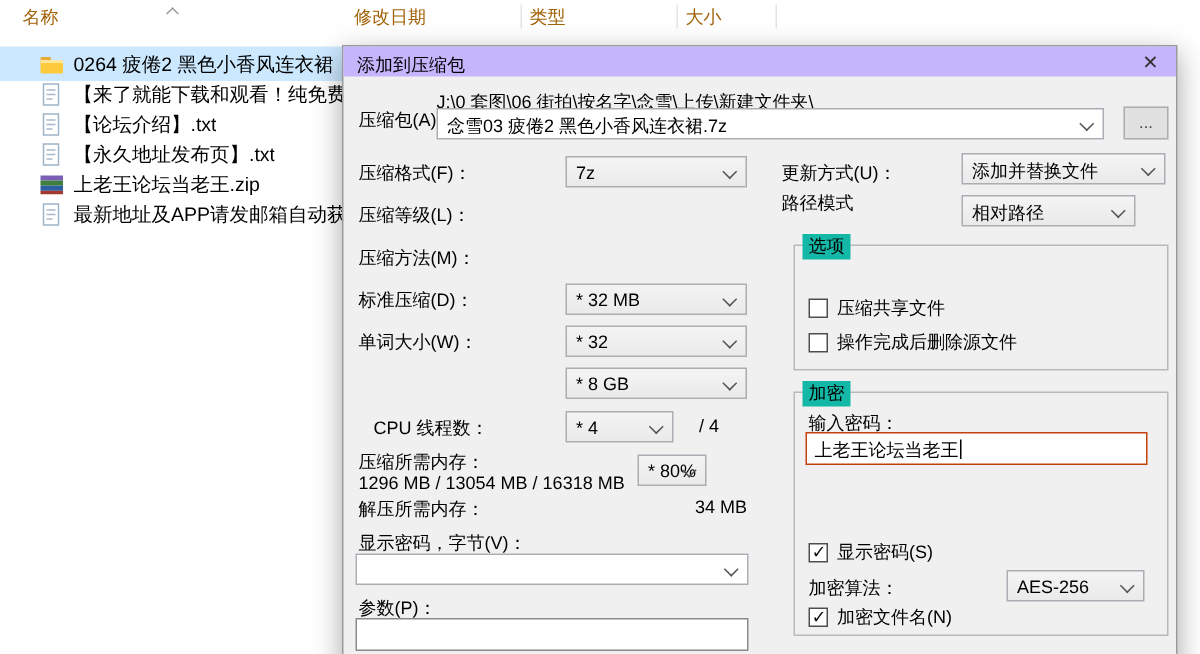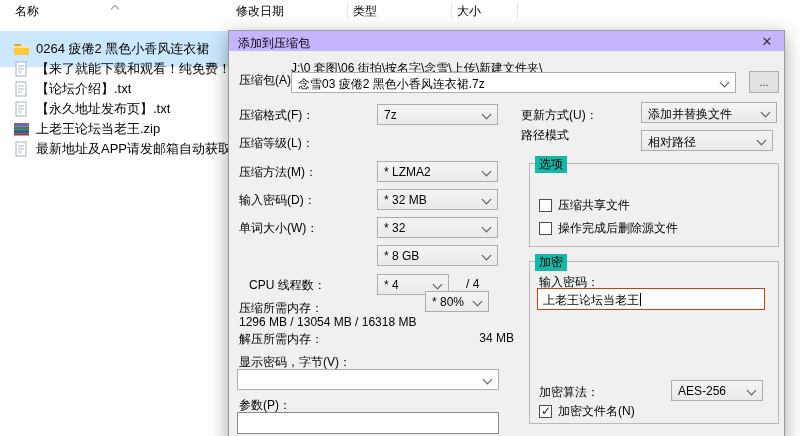--- a/index.html
+++ b/index.html
@@ -3,27 +3,27 @@
 <meta charset="utf-8">
 <style>
   * { margin:0; padding:0; box-sizing:border-box; }
   html,body { width:800px; height:436px; }
   body {
     position:relative; overflow:hidden; background:#ffffff;
     font-family:"Liberation Sans","DejaVu Sans",sans-serif; color:#000;
   }
 
   
-  .col-header { position:absolute; top:0; height:22px; line-height:22px; font-size:12px; color:#000000; white-space:nowrap; }
+  .col-header { position:absolute; top:0; height:22px; line-height:22px; font-size:12px; color:#a16207; white-space:nowrap; }
   .col-sep { position:absolute; top:3px; height:16px; width:1px; background:#e4e4e4; }
   .sort-up { position:absolute; left:112px; top:6px; width:6px; height:6px;
              border-left:1px solid #9a9a9a; border-top:1px solid #9a9a9a; transform:rotate(45deg); }
 
-  .file-row { position:absolute; left:0; width:228px; height:36px; display:flex; align-items:center;
-              font-size:13px; white-space:nowrap; overflow:hidden; padding-left:13px; }
+  .file-row { position:absolute; left:0; width:228px; height:23px; display:flex; align-items:center;
+              font-size:13px; white-space:nowrap; overflow:hidden; padding-left:26px; }
   .file-row.selected { background:#cce8ff; }
   .ficon { width:17px; height:16px; flex:none; margin-right:6px; }
   .fname { overflow:hidden; white-space:nowrap; }
 
   
   .dialog { position:absolute; left:228px; top:30px; width:557px; height:420px;
             background:#f0f0f0; border:1px solid #9a9a9a;
             box-shadow:0 5px 18px rgba(0,0,0,.35); }
   .titlebar { position:absolute; left:0; top:0; right:0; height:20px; background:#c4b5fd; }
   .dlg-title { position:absolute; left:9px; top:4px; font-size:12px; }
@@ -128,69 +128,72 @@
   <span class="lbl" style="left:62px; top:29px">J:\0 套图\06 街拍\按名字\念雪\上传\新建文件夹\</span>
   <div class="combo lite" style="left:62px; top:41px; width:445px">念雪03 疲倦2 黑色小香风连衣裙.7z</div>
   <div class="btn" style="left:520px; top:40px; width:30px; height:22px">...</div>
 
   <span class="lbl" style="left:10px; top:76px">压缩格式(F)：</span>
   <div class="combo" style="left:148px; top:73px; width:121px">7z</div>
 
   <span class="lbl" style="left:10px; top:104px">压缩等级(L)：</span>
 
   <span class="lbl" style="left:10px; top:133px">压缩方法(M)：</span>
-  <div class="combo" style="left:148px; top:130px; width:121px">* LZMA2</div>
-
-  <span class="lbl" style="left:10px; top:161px">输入密码(D)：</span>
+
+  <span class="lbl" style="left:10px; top:161px">标准压缩(D)：</span>
   <div class="combo" style="left:148px; top:158px; width:121px">* 32 MB</div>
 
   <span class="lbl" style="left:10px; top:189px">单词大小(W)：</span>
   <div class="combo" style="left:148px; top:186px; width:121px">* 32</div>
 
   <div class="combo" style="left:148px; top:214px; width:121px">* 8 GB</div>
 
   <span class="lbl" style="left:20px; top:246px">CPU 线程数：</span>
   <div class="combo" style="left:148px; top:243px; width:72px">* 4</div>
   <span class="lbl" style="left:237px; top:246px">/ 4</span>
 
   <span class="lbl" style="left:10px; top:269px">压缩所需内存：</span>
   <span class="lbl" style="left:10px; top:284px">1296 MB / 13054 MB / 16318 MB</span>
-  <div class="combo" style="left:196px; top:260px; width:64px">* 80%</div>
+  <div class="combo" style="left:196px; top:272px; width:46px">* 80%</div>
 
   <span class="lbl" style="left:10px; top:300px">解压所需内存：</span>
-  <span class="lbl" style="left:196px; top:300px; width:89px; text-align:right">34 MB</span>
+  <span class="lbl" style="left:180px; top:300px; width:89px; text-align:right">34 MB</span>
 
   <span class="lbl" style="left:10px; top:323px">显示密码，字节(V)：</span>
   <div class="combo lite" style="left:8px; top:338px; width:262px"></div>
 
   <span class="lbl" style="left:10px; top:366px">参数(P)：</span>
   <div class="input" style="left:8px; top:381px; width:262px; height:22px"></div>
 
   <span class="lbl" style="left:292px; top:76px">更新方式(U)：</span>
   <div class="combo" style="left:412px; top:71px; width:136px">添加并替换文件</div>
 
   <span class="lbl" style="left:292px; top:96px">路径模式</span>
-  <div class="combo" style="left:412px; top:99px; width:132px">相对路径</div>
+  <div class="combo" style="left:412px; top:99px; width:116px">相对路径</div>
 
   <div class="group" style="left:300px; top:132px; width:250px; height:84px"></div>
   <span class="group-label" style="left:306px; top:125px">选项</span>
   <div class="cb-row" style="left:310px; top:166px">
     <span class="cb"></span>
     <span>压缩共享文件</span>
   </div>
   <div class="cb-row" style="left:310px; top:189px">
     <span class="cb"></span>
     <span>操作完成后删除源文件</span>
   </div>
 
   <div class="group" style="left:300px; top:230px; width:250px; height:163px"></div>
   <span class="group-label" style="left:306px; top:223px">加密</span>
   <span class="lbl" style="left:310px; top:243px">输入密码：</span>
   <div class="input focus" style="left:308px; top:257px; width:228px; height:22px"><span>上老王论坛当老王</span><span class="caret"></span></div>
 
+  <div class="cb-row" style="left:310px; top:329px">
+    <span class="cb checked"></span>
+    <span>显示密码(S)</span>
+  </div>
 
   <span class="lbl" style="left:310px; top:353px">加密算法：</span>
   <div class="combo" style="left:442px; top:349px; width:92px">AES-256</div>
 
   <div class="cb-row" style="left:310px; top:372px">
     <span class="cb checked"></span>
     <span>加密文件名(N)</span>
   </div>
 </div>
 

